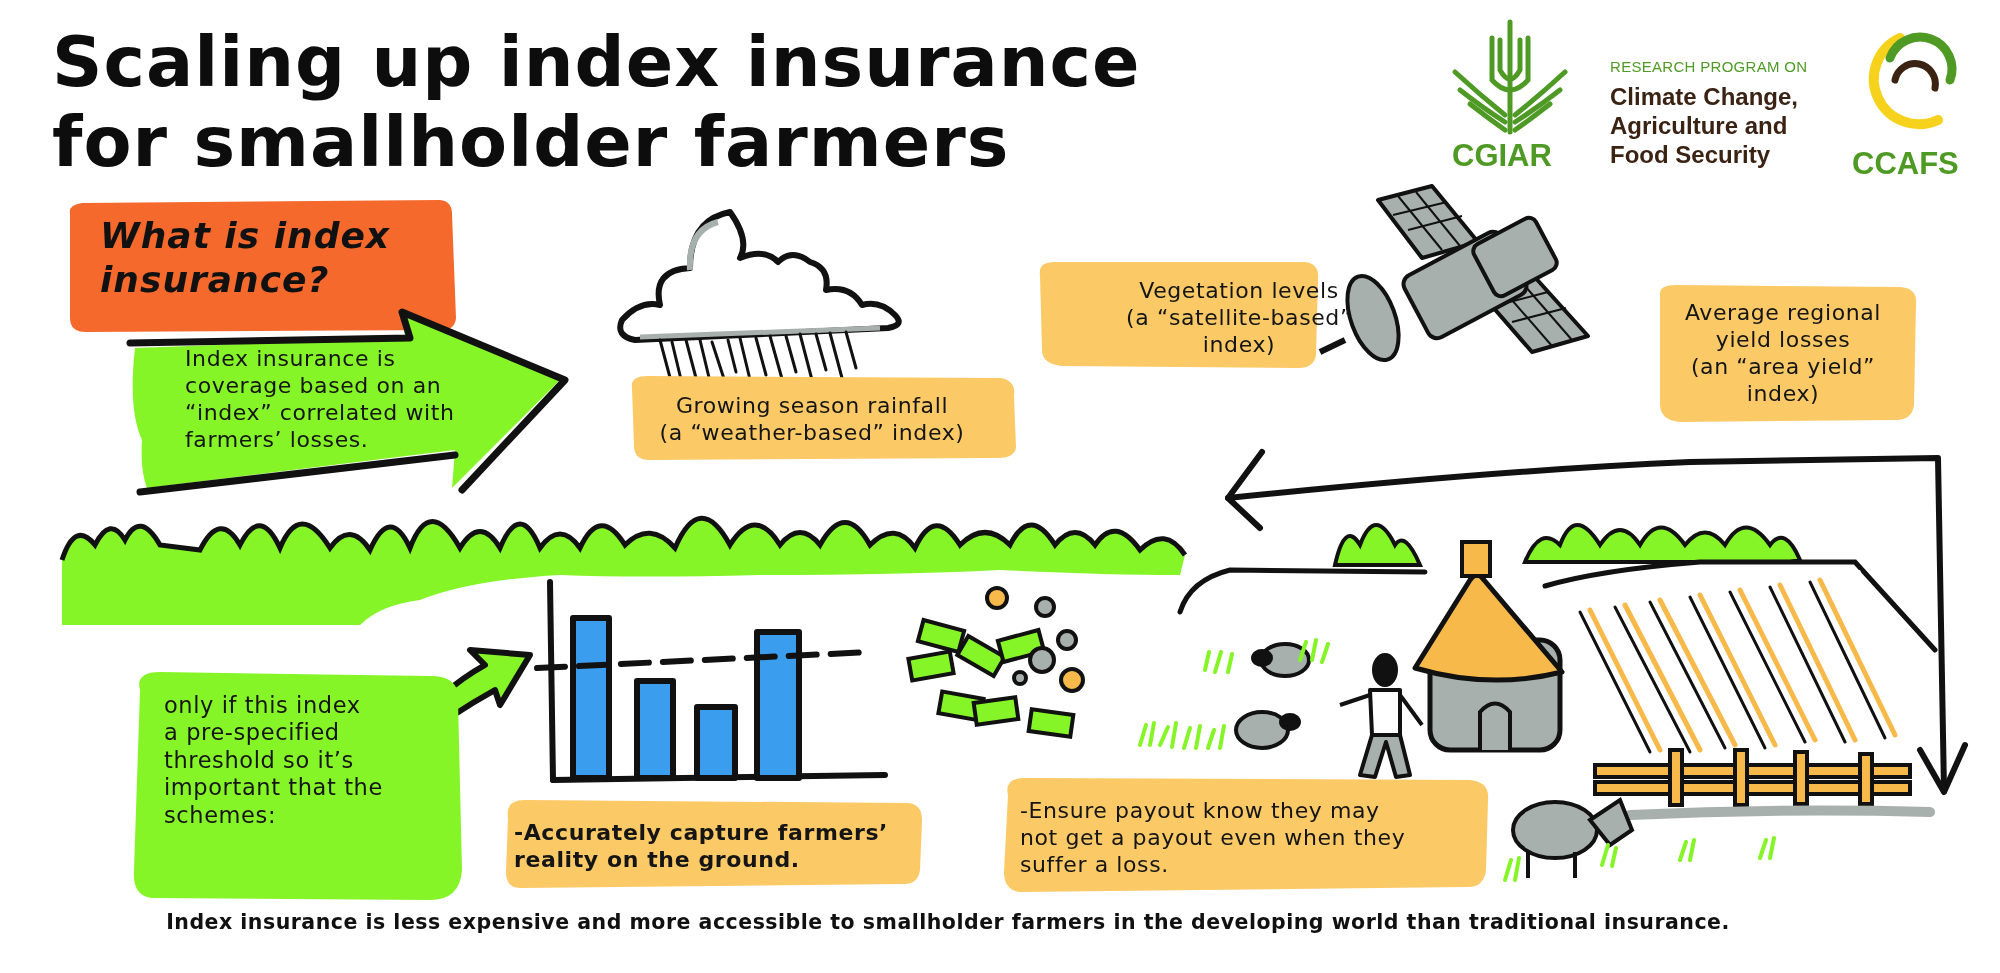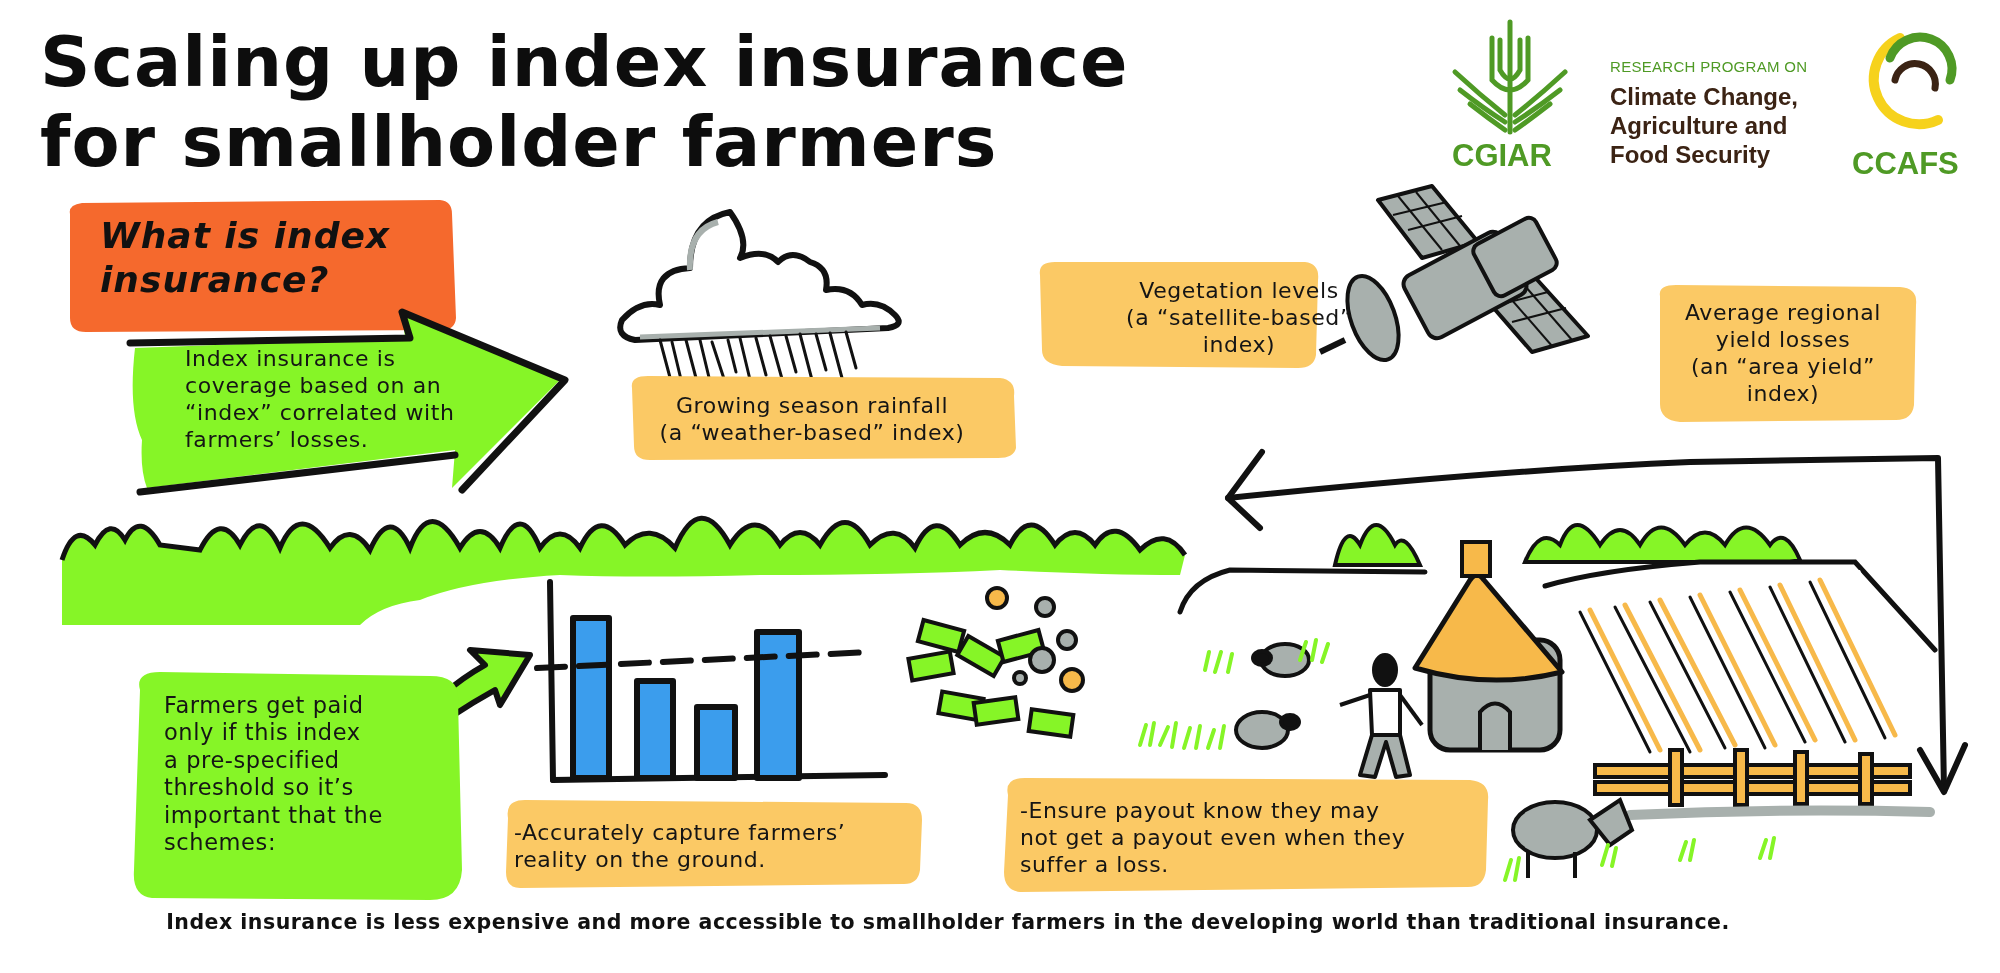--- a/index.html
+++ b/index.html
@@ -1,29 +1,29 @@
 <!DOCTYPE html>
 <html><head>
 <meta charset="utf-8">
 <style>
   html, body { margin:0; padding:0; background:#ffffff; }
   body { width:2000px; height:973px; position:relative; overflow:hidden; font-family:"DejaVu Sans", sans-serif; color:#111; }
   .abs { position:absolute; }
   #art { position:absolute; left:0; top:0; width:2000px; height:973px; }
-  .title { left:40px; top:22px; font-size:70px; font-weight:bold; line-height:80px; letter-spacing:1px; color:#0d0d0d; }
+  .title { left:52px; top:22px; font-size:70px; font-weight:bold; line-height:80px; letter-spacing:1px; color:#0d0d0d; }
   .title div { white-space:nowrap; }
   .q-text { left:100px; top:214px; font-size:36px; font-weight:bold; font-style:italic; line-height:44px; color:#111; letter-spacing:1px; }
   .body-text { font-size:22px; line-height:27px; color:#151515; letter-spacing:0.6px; }
   .def-text { left:185px; top:345px; }
   .box-text { text-align:center; }
   .rain-text { left:622px; top:392px; width:380px; font-size:22px; }
   .veg-text { left:1104px; top:277px; width:270px; }
   .yield-text { left:1648px; top:299px; width:270px; }
   .paid-text { left:164px; top:692px; width:300px; font-size:22.5px; line-height:27.4px; }
-  .acc-text { left:514px; top:819px; width:420px; }
+  .acc-text { left:514px; top:819px; width:420px;font-weight:bold; }
   .ens-text { left:1020px; top:797px; width:480px; }
   .footer { left:0; top:910px; width:1896px; text-align:center; font-size:20.5px; font-weight:bold; color:#111; letter-spacing:0.5px; }
   .logo-cgiar-word { left:1452px; top:138px; font-size:31px; font-weight:bold; color:#4f9a25; font-family:"Liberation Sans", sans-serif; }
   .logo-ccafs-word { left:1852px; top:146px; font-size:31px; font-weight:bold; color:#4f9a25; font-family:"Liberation Sans", sans-serif; }
   .prog-small { left:1610px; top:58px; font-size:15px; color:#4f9a25; font-family:"Liberation Sans", sans-serif; letter-spacing:0.3px; }
   .prog-big { left:1610px; top:82px; font-size:24px; font-weight:bold; color:#3b2314; line-height:29px; font-family:"Liberation Sans", sans-serif; }
   .prog-big div { white-space:nowrap; }
 </style>
 </head>
 <body>
@@ -265,21 +265,20 @@
 </div>
 
 <div class="abs body-text box-text yield-text">
   <div>Average regional</div>
   <div>yield losses</div>
   <div>(an “area yield”</div>
   <div>index)</div>
 </div>
 
 <div class="abs body-text paid-text">
-  <div>Farmers get paid</div>
   <div>only if this index</div>
   <div>a pre-specified</div>
   <div>threshold so it’s</div>
   <div>important that the</div>
   <div>schemes:</div>
 </div>
 
 <div class="abs body-text acc-text">
   <div>-Accurately capture farmers’</div>
   <div>reality on the ground.</div>

